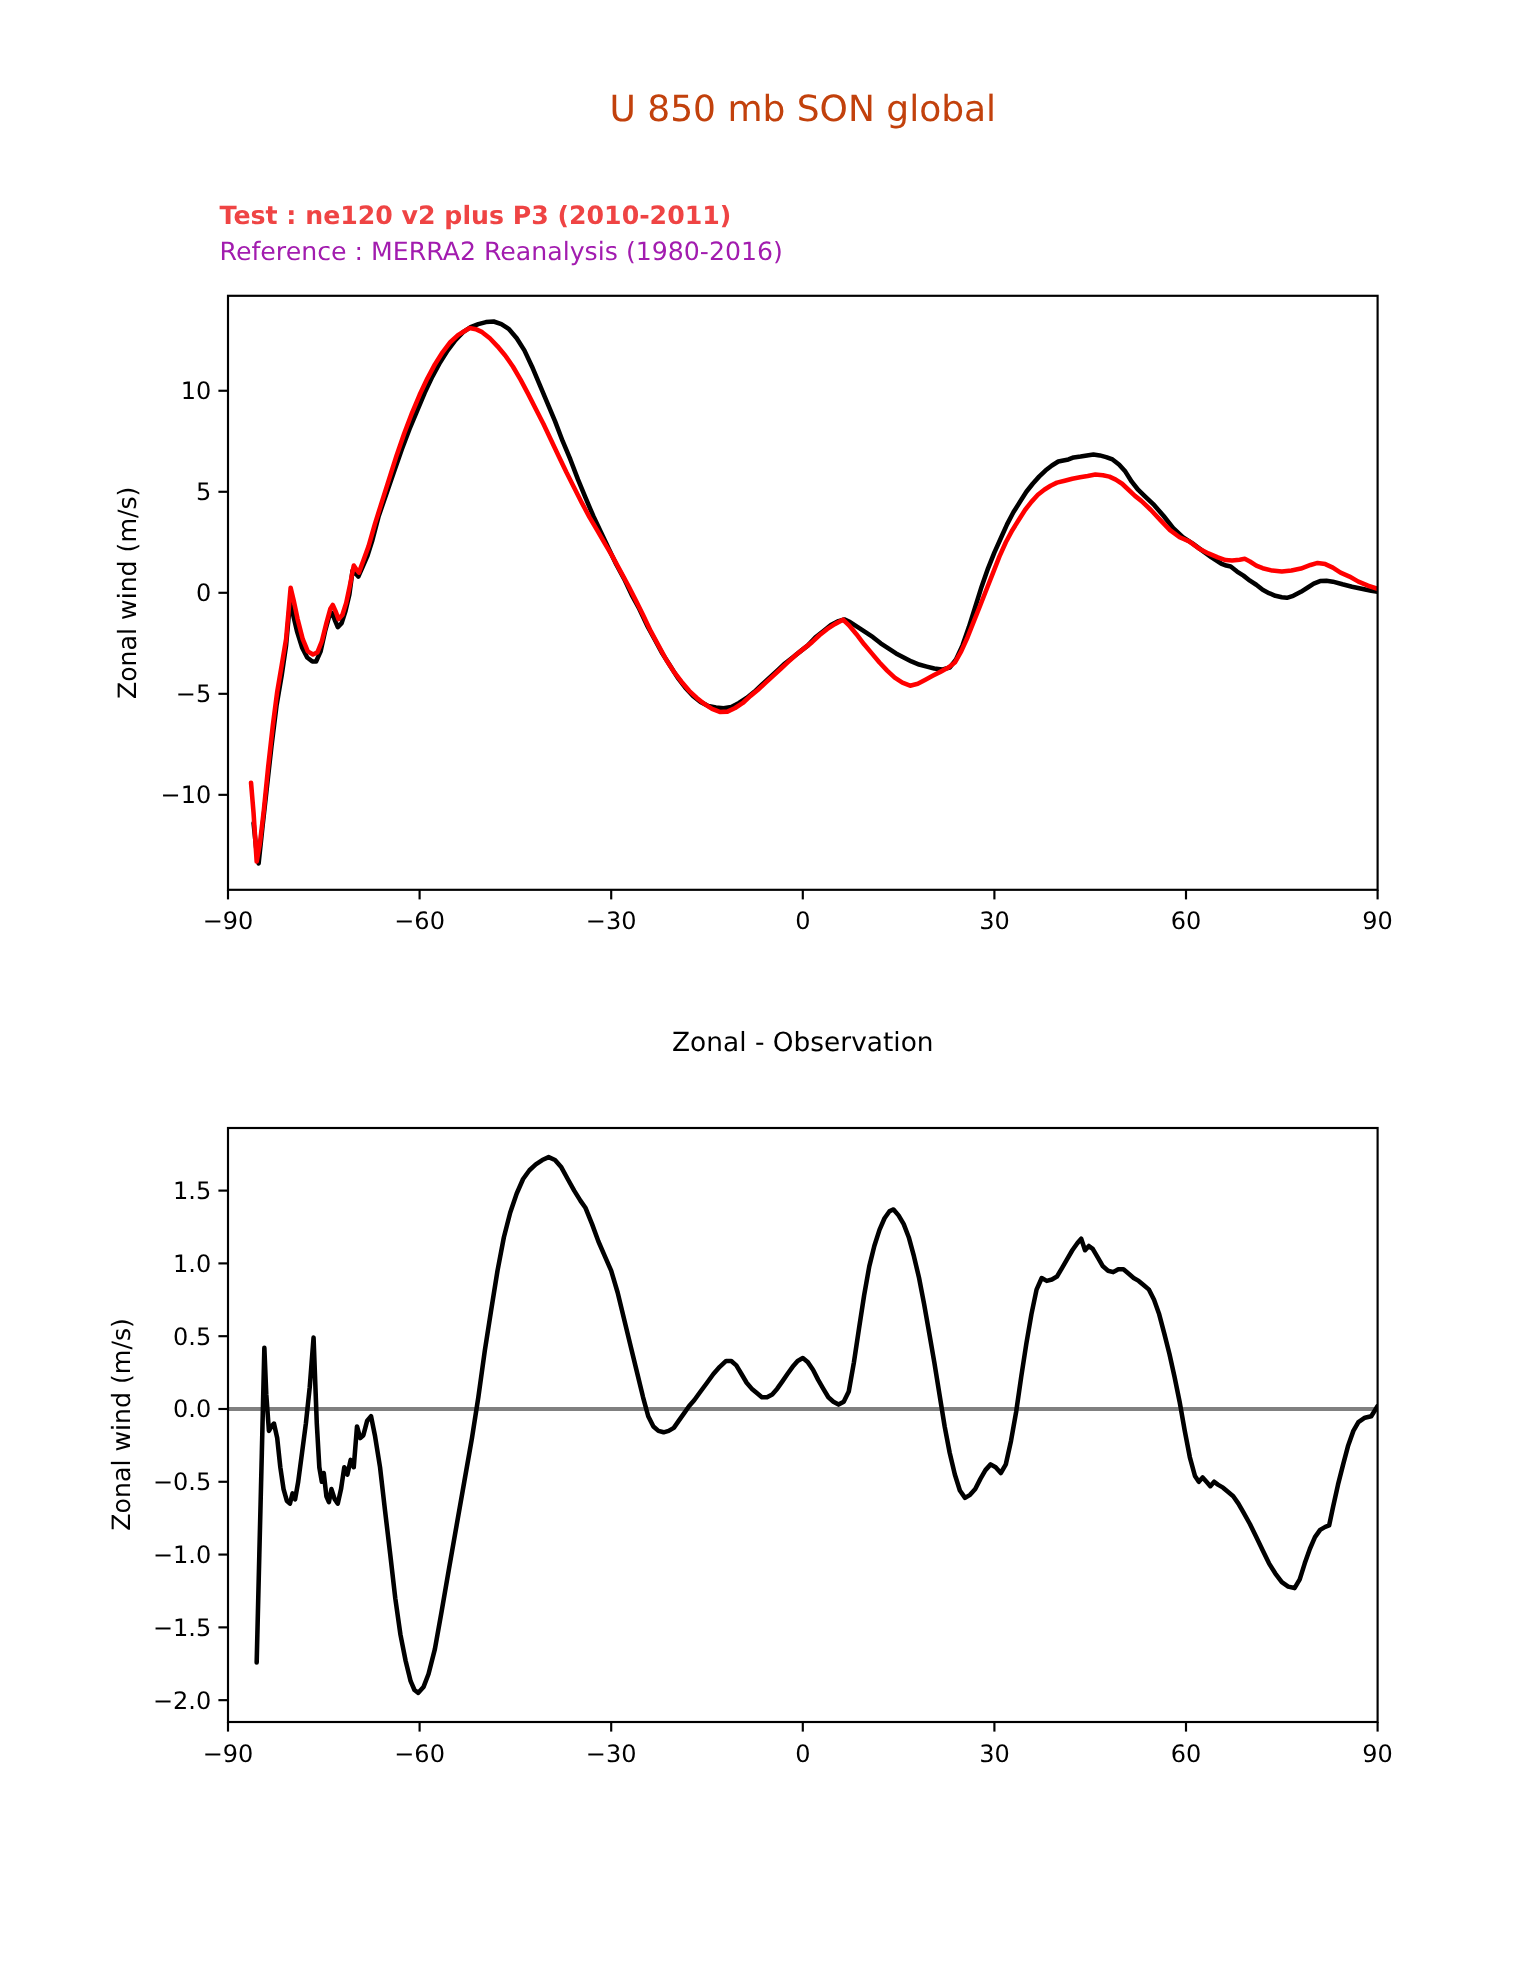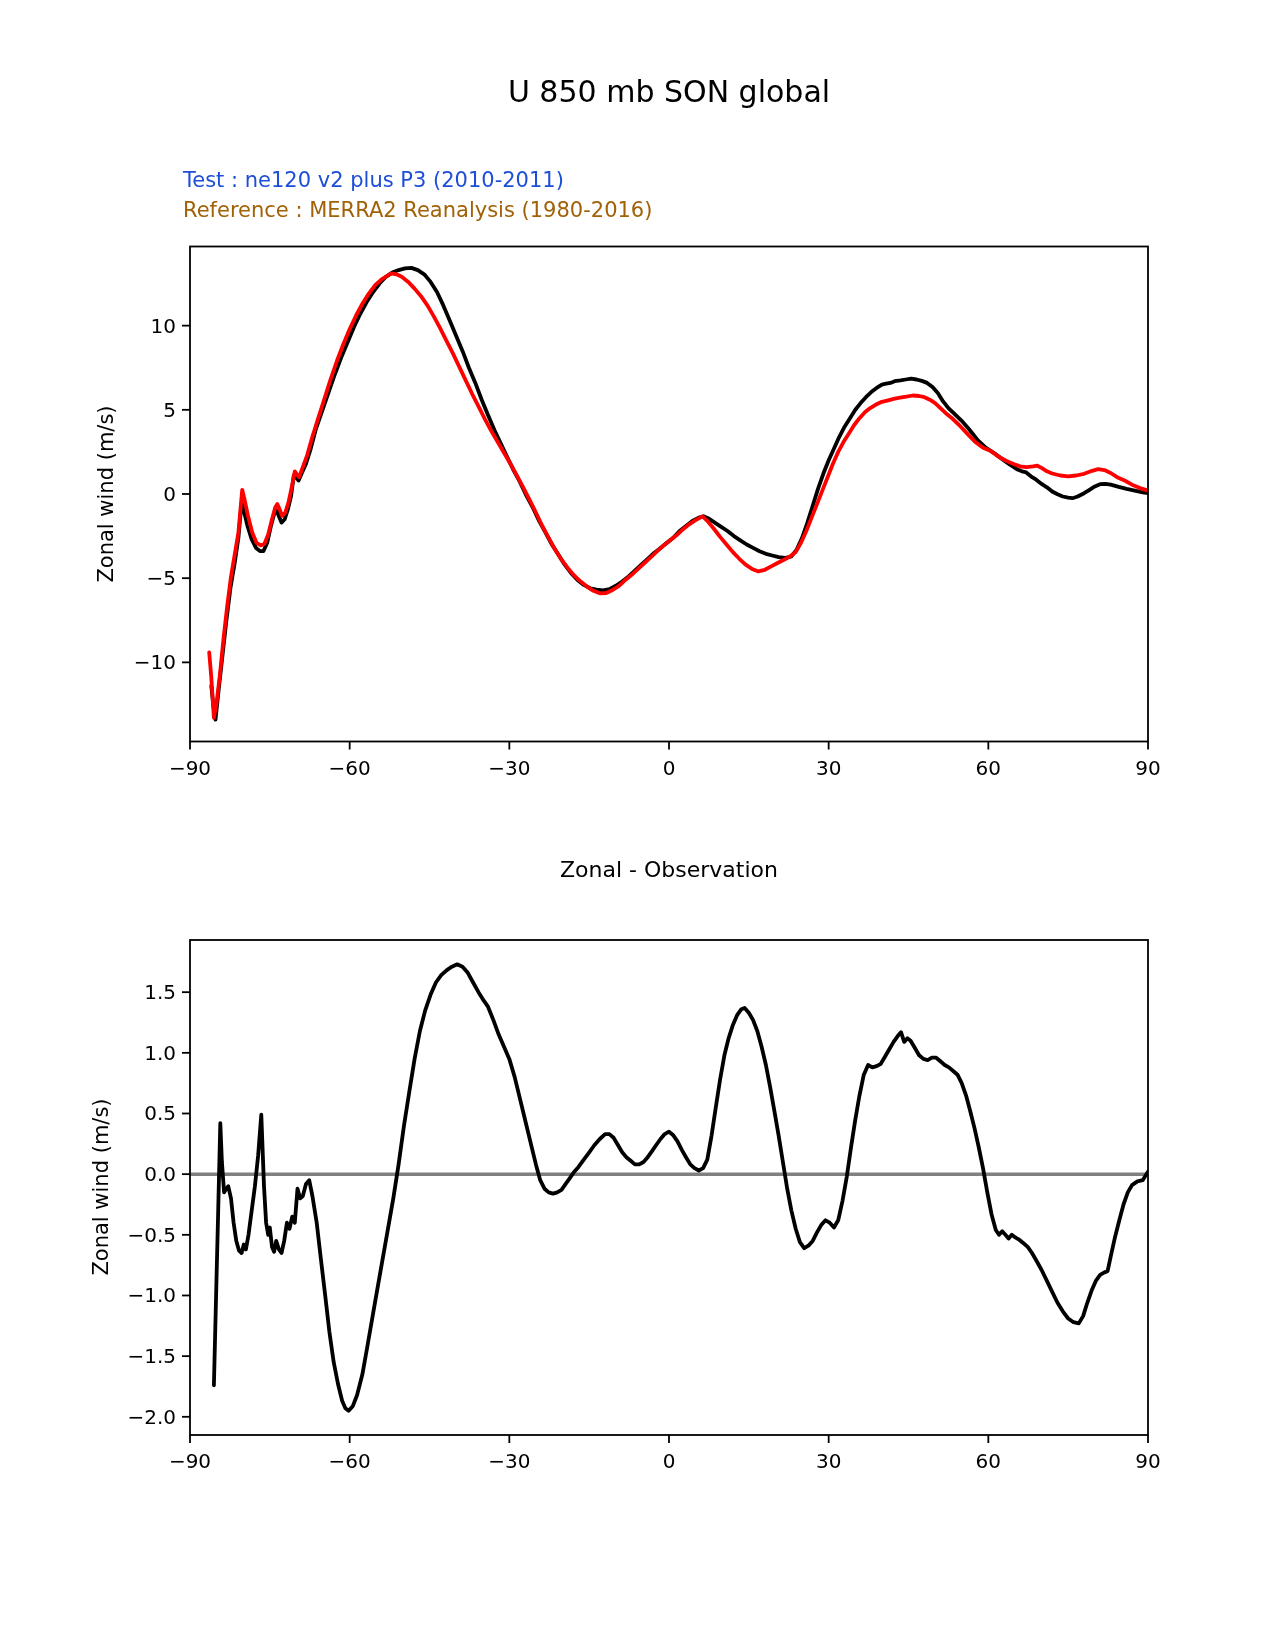--- a/index.html
+++ b/index.html
@@ -1,22 +1,22 @@
 <!DOCTYPE html>
 <html><head>
 <meta charset="utf-8">
 <style>
   html,body{margin:0;padding:0;background:#ffffff;}
   .figure{position:relative;width:1275px;height:1650px;background:#ffffff;overflow:hidden;
           font-family:"DejaVu Sans", sans-serif;}
   .fig-title{position:absolute;left:190px;top:74px;width:958px;text-align:center;
-             font-size:30px;color:#000000;}
+             font-size:30px;color:#c2410c;}
   .legend-line{position:absolute;left:183px;font-size:21px;white-space:nowrap;}
-  .legend-test{top:168px;color:#1d4ed8;}
-  .legend-ref{top:198px;color:#a16207;}
+  .legend-test{top:168px;color:#ef4444;font-weight:bold;}
+  .legend-ref{top:198px;color:#a21caf;}
   .sub-title{position:absolute;left:190px;top:857px;width:958px;text-align:center;
              font-size:22px;color:#000;}
   .ylab{position:absolute;width:320px;height:26px;text-align:center;font-size:21px;color:#000;
         transform:translate(-50%,-50%) rotate(-90deg);}
   .ylab-top{left:107px;top:494px;}
   .ylab-bot{left:102px;top:1187px;}
   svg.plot{position:absolute;left:0;top:0;width:1275px;height:1650px;overflow:visible;}
   .ticklab{font-family:"DejaVu Sans", sans-serif;font-size:20px;fill:#000;}
 </style>
 </head>

